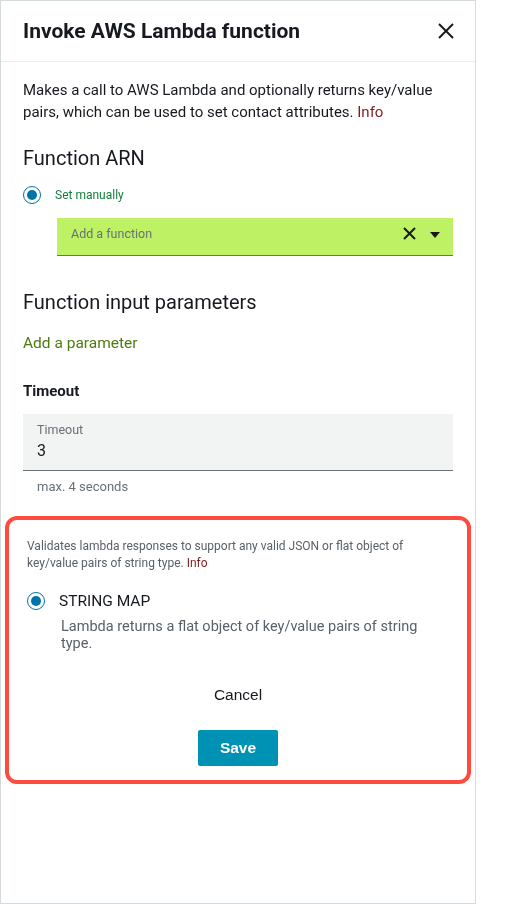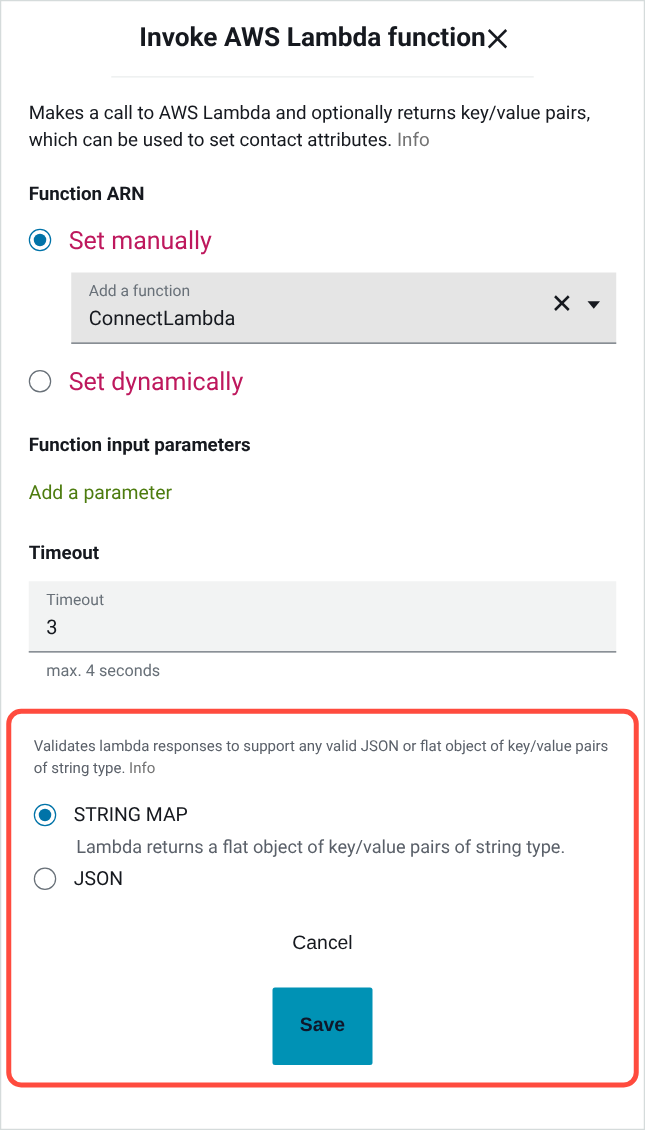--- a/index.html
+++ b/index.html
@@ -5,27 +5,26 @@
   * { box-sizing: border-box; margin: 0; padding: 0; }
   body {
     font-family: -apple-system, BlinkMacSystemFont, "Segoe UI", Roboto, "Helvetica Neue", Arial, sans-serif;
     background: #fff;
     color: #16191f;
     width: 516px;
     height: 904px;
     overflow: hidden;
   }
   .panel {
-    width: 516px;
+    width: 476px;
     height: 904px;
     border: 1px solid #d5dbdb;
     display: flex;
     flex-direction: column;
     position: relative;
-    align-items: center;
   }
   .header {
     display: flex;
     align-items: center;
     justify-content: space-between;
     padding: 18px 20px 18px 22px;
     border-bottom: 1px solid #eaeded;
   }
   .header h1 {
     font-size: 21px;
@@ -45,26 +44,26 @@
     display: flex;
     flex-direction: column;
   }
   .desc {
     font-size: 15px;
     line-height: 1.45;
     color: #16191f;
     margin-bottom: 22px;
   }
   .info-link {
-    color: #737373;
+    color: #7f1d1d;
     cursor: pointer;
   }
   .section-title {
-    font-size: 15px;
-    font-weight: 700;
+    font-size: 20px;
+    font-weight: 400;
     margin-bottom: 16px;
   }
   .radio-row {
     display: flex;
     align-items: center;
     gap: 14px;
     margin-bottom: 14px;
     cursor: pointer;
   }
   .radio {
@@ -82,26 +81,26 @@
     border: 1px solid #0073a8;
   }
   .radio.selected::after {
     content: "";
     width: 10px;
     height: 10px;
     border-radius: 50%;
     background: #0073a8;
   }
   .radio-label {
-    font-size: 20px;
-    color: #be185d;
+    font-size: 12px;
+    color: #15803d;
   }
   .func-box {
     margin-left: 34px;
-    background: #e5e5e5;
+    background: #bef264;
     padding: 8px 12px 10px 14px;
     border-bottom: 1px solid #687078;
     position: relative;
     display: flex;
     align-items: center;
     margin-bottom: 18px;
   }
   .func-inner { flex: 1; }
   .func-label {
     font-size: 12.5px;
@@ -168,45 +167,45 @@
   }
   .rv-radio-label {
     font-size: 15.5px;
     color: #16191f;
   }
   .rv-sub {
     font-size: 14.5px;
     color: #5a6069;
     margin-left: 34px;
     margin-top: -6px;
-    margin-bottom: 8px;
+    margin-bottom: 20px;
   }
   .footer {
     display: flex;
     justify-content: flex-end;
     align-items: center;
     gap: 18px;
     margin-top: 26px;
     flex-direction: column;
   }
   .btn-cancel {
     background: none;
     border: none;
     font-size: 15.5px;
     color: #16191f;
     cursor: pointer;
     padding: 8px 4px;
   }
   .btn-save {
     background: #0092b5;
-    color: #0f172a;
+    color: #ffffff;
     border: none;
     font-size: 15.5px;
     font-weight: 600;
-    padding: 22px 22px;
+    padding: 9px 22px;
     border-radius: 2px;
     cursor: pointer;
   }
 </style>
 </head>
 <body>
 
 <div class="panel">
 
   <div class="header">
@@ -228,41 +227,36 @@
     <div class="section-title">Function ARN</div>
 
     <div class="radio-row">
       <span class="radio selected"></span>
       <span class="radio-label">Set manually</span>
     </div>
 
     <div class="func-box">
       <div class="func-inner">
         <div class="func-label">Add a function</div>
-        <div class="func-value">ConnectLambda</div>
       </div>
       <div class="func-actions">
         <span class="clear-x">
           <svg viewBox="0 0 15 15">
               <line x1="2" y1="2" x2="13" y2="13"></line>
               <line x1="13" y1="2" x2="2" y2="13"></line>
             </svg>
         </span>
         <span class="caret-down">
           <svg viewBox="0 0 12 12">
               <polygon points="1,3 11,3 6,9"></polygon>
             </svg>
         </span>
       </div>
     </div>
 
-    <div class="radio-row">
-      <span class="radio"></span>
-      <span class="radio-label">Set dynamically</span>
-    </div>
 
     <div class="section-title section-gap">Function input parameters</div>
     <span class="add-param-link">Add a parameter</span>
 
     <div class="timeout-title">Timeout</div>
     <div class="timeout-box">
       <div class="timeout-label">Timeout</div>
       <div class="timeout-value">3</div>
     </div>
     <div class="helper">max. 4 seconds</div>
@@ -271,24 +265,20 @@
       <p class="rv-desc">
         <span>Validates lambda responses to support any valid JSON or flat object of key/value pairs of string type. </span><span class="info-link">Info</span>
       </p>
 
       <div class="radio-row">
         <span class="radio selected"></span>
         <span class="rv-radio-label">STRING MAP</span>
       </div>
       <div class="rv-sub">Lambda returns a flat object of key/value pairs of string type.</div>
 
-      <div class="radio-row">
-        <span class="radio"></span>
-        <span class="rv-radio-label">JSON</span>
-      </div>
 
       <div class="footer">
         <button class="btn-cancel">Cancel</button>
         <button class="btn-save">Save</button>
       </div>
     </div>
 
   </div>
 </div>
 

